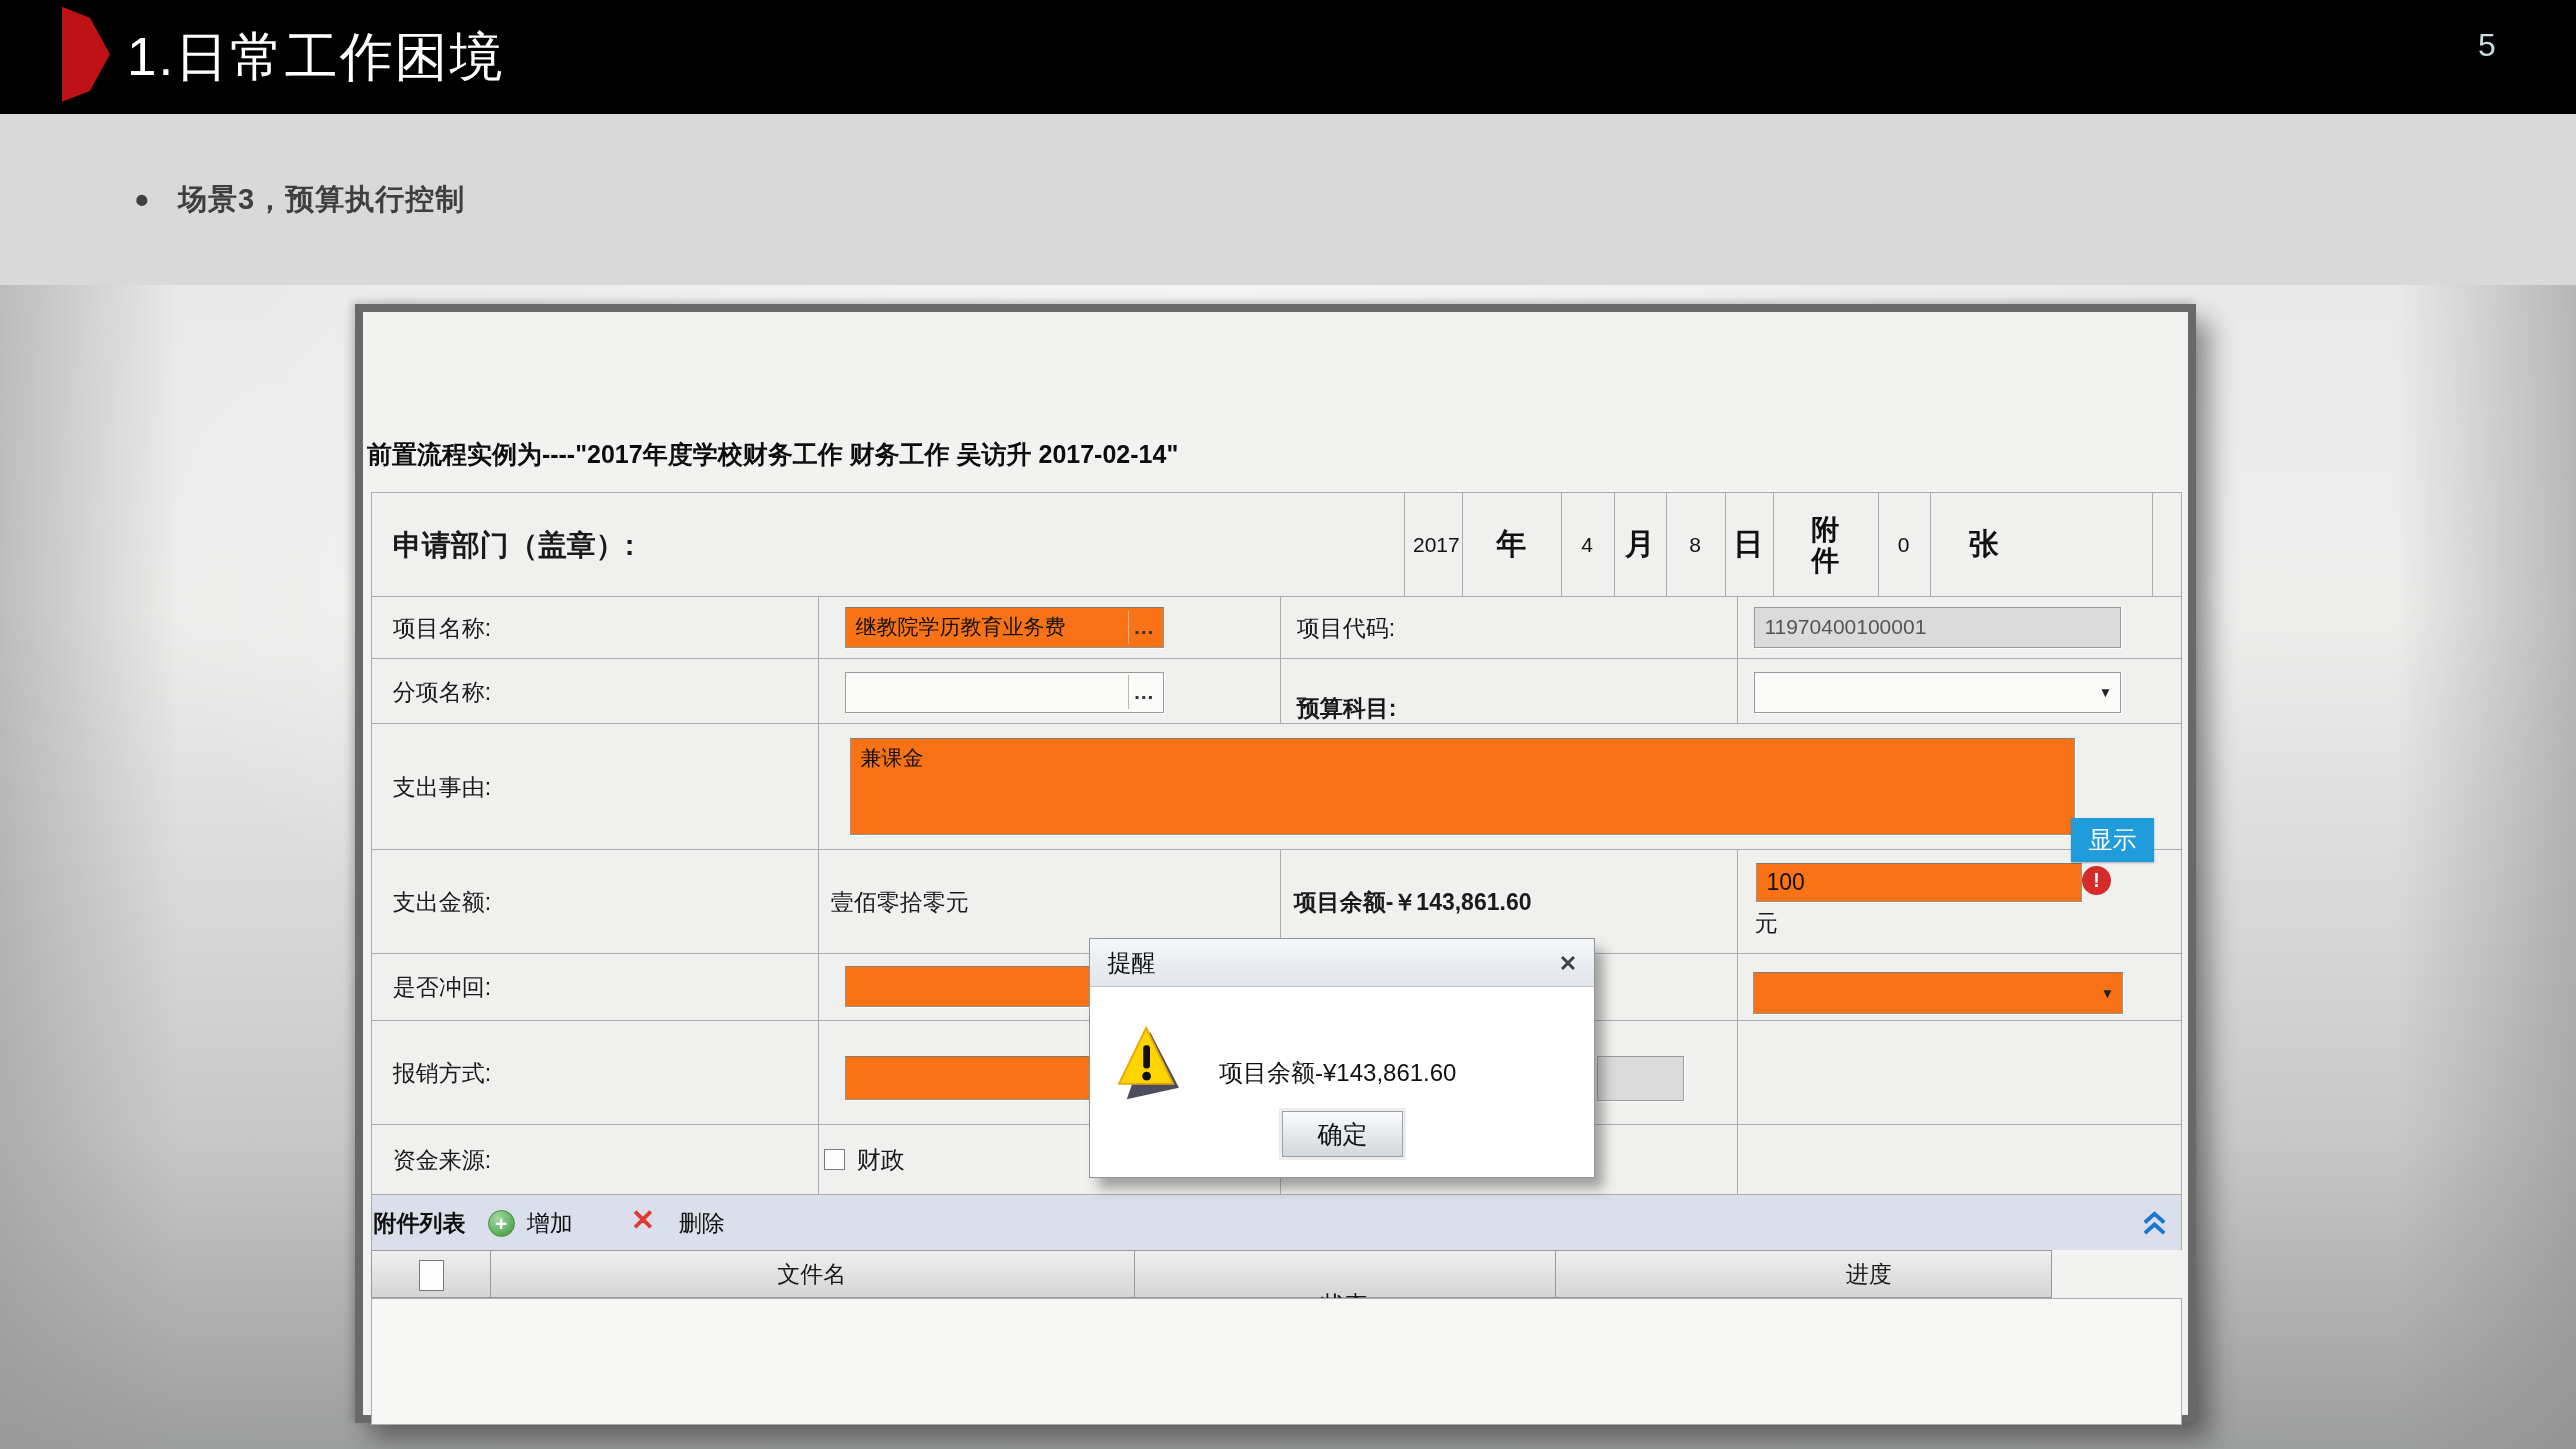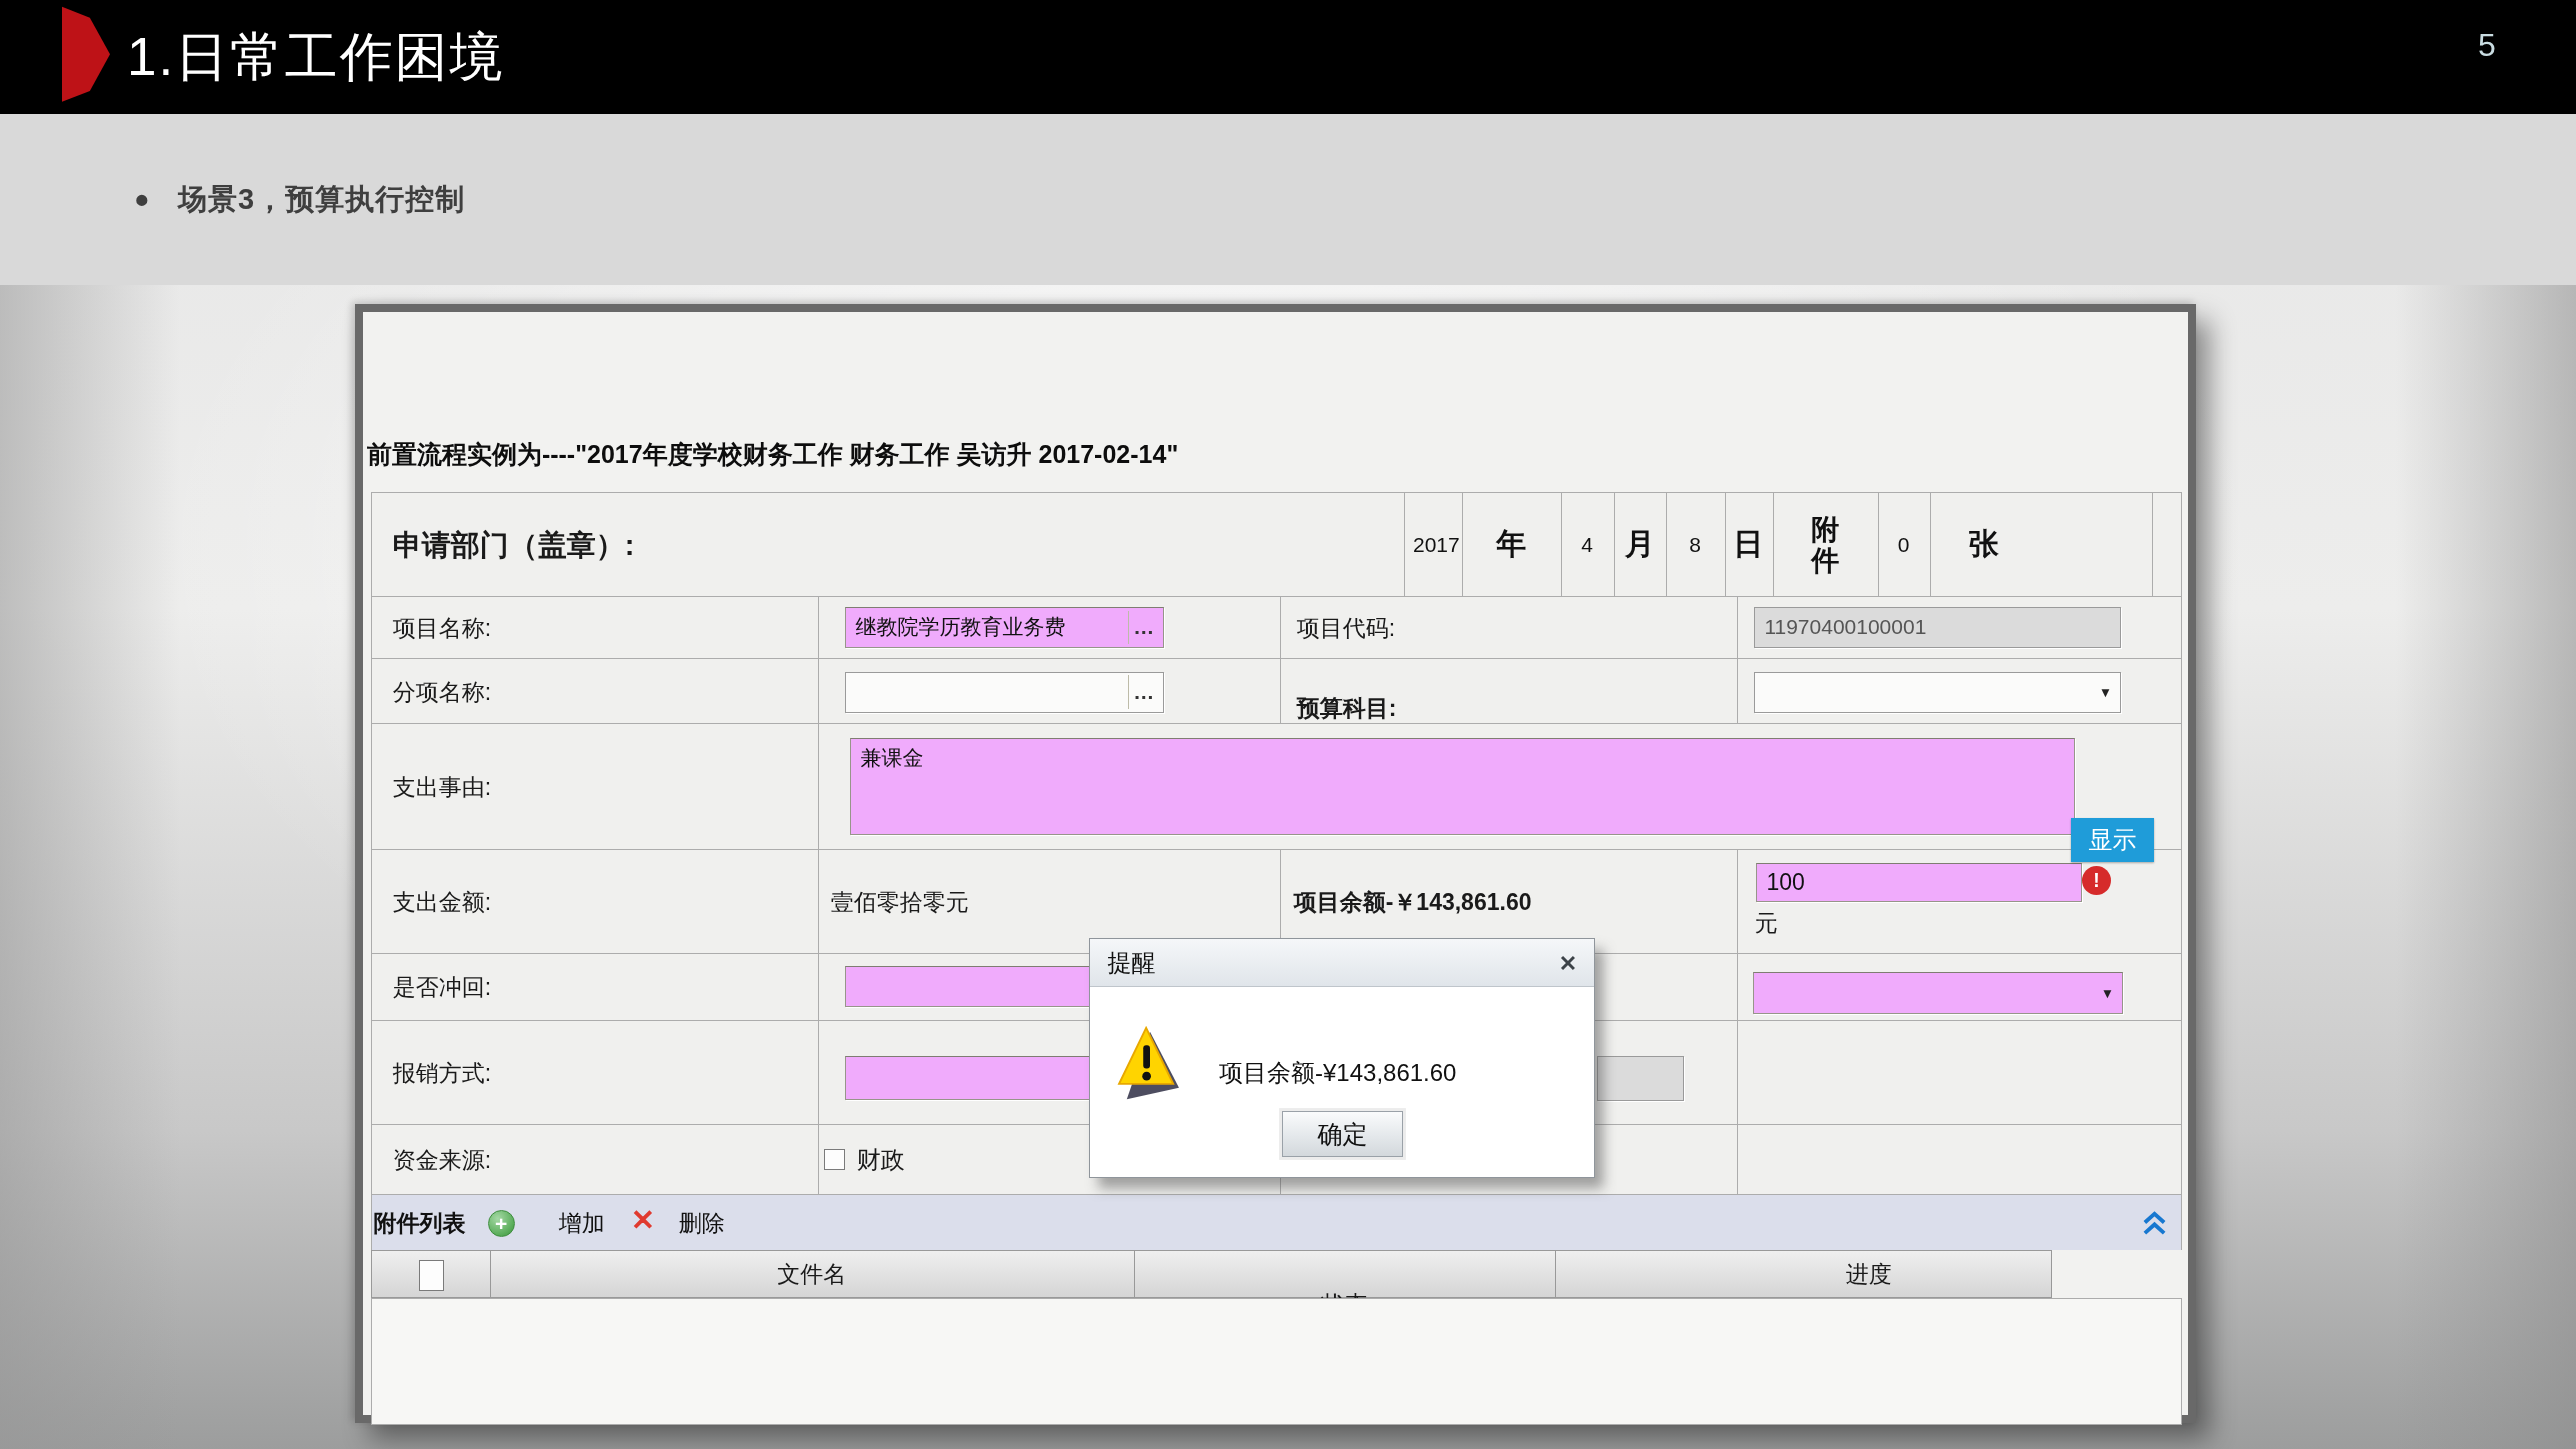--- a/index.html
+++ b/index.html
@@ -26,21 +26,21 @@
   .frame{left:355px;top:304px;width:1841px;height:1119px;border:8.7px solid #696969;background:#F2F2F0;
          box-shadow:13.5px 15.5px 25px rgba(0,0,0,.42), -2.9px -1.9px 7.7px rgba(0,0,0,.18);}
   .form-inner{position:absolute;inset:0;}
   .form-title{left:0;top:27px;width:100%;text-align:center;font-size:38px;font-weight:bold;color:#0d0d0d;}
   .process-note{left:3.9px;top:126px;font-size:25px;font-weight:bold;color:#0d0d0d;white-space:nowrap;}
   
   .row{left:7.7px;width:1811px;background:#F0F0EE;border:1px solid #ACACAC;border-bottom:none;}
   .v{position:absolute;top:0;bottom:0;width:1px;background:#ACACAC;}
   .flabel{position:absolute;left:21px;font-size:23px;color:#1a1a1a;white-space:nowrap;}
   .cellc{position:absolute;top:0;height:100%;display:flex;align-items:center;justify-content:center;}
-  .inp{position:absolute;background:#f0abfc;border:1px solid #97958A;border-top-color:#7F7D72;
+  .inp{position:absolute;background:#f97316;border:1px solid #97958A;border-top-color:#7F7D72;
        font-size:21px;color:#111;display:flex;align-items:center;padding-left:9.7px;box-shadow:1px 1px 0 #FFFFFF;}
   .inp.white{background:#FBFBFA;border-color:#9A9A9A;}
   .inp.gray{background:#DBDBDB;border-color:#9A9A9A;color:#555;}
   .picker{position:absolute;right:3.9px;top:2.9px;bottom:2.9px;width:31px;border-left:1px solid #BDBBA8;
           display:flex;align-items:center;justify-content:center;font-size:21px;font-weight:bold;color:#333;}
   .dd{position:absolute;right:7.7px;top:50%;transform:translateY(-50%);font-size:13.5px;color:#222;}
   .show-btn{left:1708px;top:506px;width:83px;height:44px;background:#1F9CD9;color:#FFF;font-size:24px;
             display:flex;align-items:center;justify-content:center;z-index:6;box-shadow:0 1px 1.9px rgba(0,0,0,.3);}
   .err{left:1719px;top:554px;width:29px;height:29px;border-radius:50%;background:#D62B2B;color:#FFF;
        display:flex;align-items:center;justify-content:center;font-size:19.3px;font-weight:bold;z-index:6;}
@@ -197,21 +197,21 @@
           <div class="v" style="left:908px;"></div>
           <div class="v" style="left:1365px;"></div>
         <div class="flabel" style="height:70px;line-height:70px;top:0;">资金来源:</div>
         <div class="cb" style="left:452px;top:24px;width:21px;height:21px;"></div>
         <div class="flabel" style="left:485px;height:70px;line-height:70px;top:0;font-size:24px;">财政</div>
       </div>
 
       <div class="abs toolbar">
         <div class="tb-title">附件列表</div>
         <div class="add-ic">+</div>
-        <div class="tb-lbl" style="left:155px;margin-left:32px;">增加</div>
+        <div class="tb-lbl" style="left:155px;">增加</div>
         <div class="del-ic">✕</div>
         <div class="tb-lbl" style="left:307px;">删除</div>
         <svg class="abs" style="left:1768px;top:14.5px;" width="29" height="27" viewBox="0 0 30 28">
           <polyline points="5,13 15,4 25,13" fill="none" stroke="#1878D0" stroke-width="4"></polyline>
           <polyline points="5,24 15,15 25,24" fill="none" stroke="#1878D0" stroke-width="4"></polyline>
         </svg>
       </div>
 
       <div class="abs thead">
         <div class="v" style="left:118px;background:#999;"></div>

